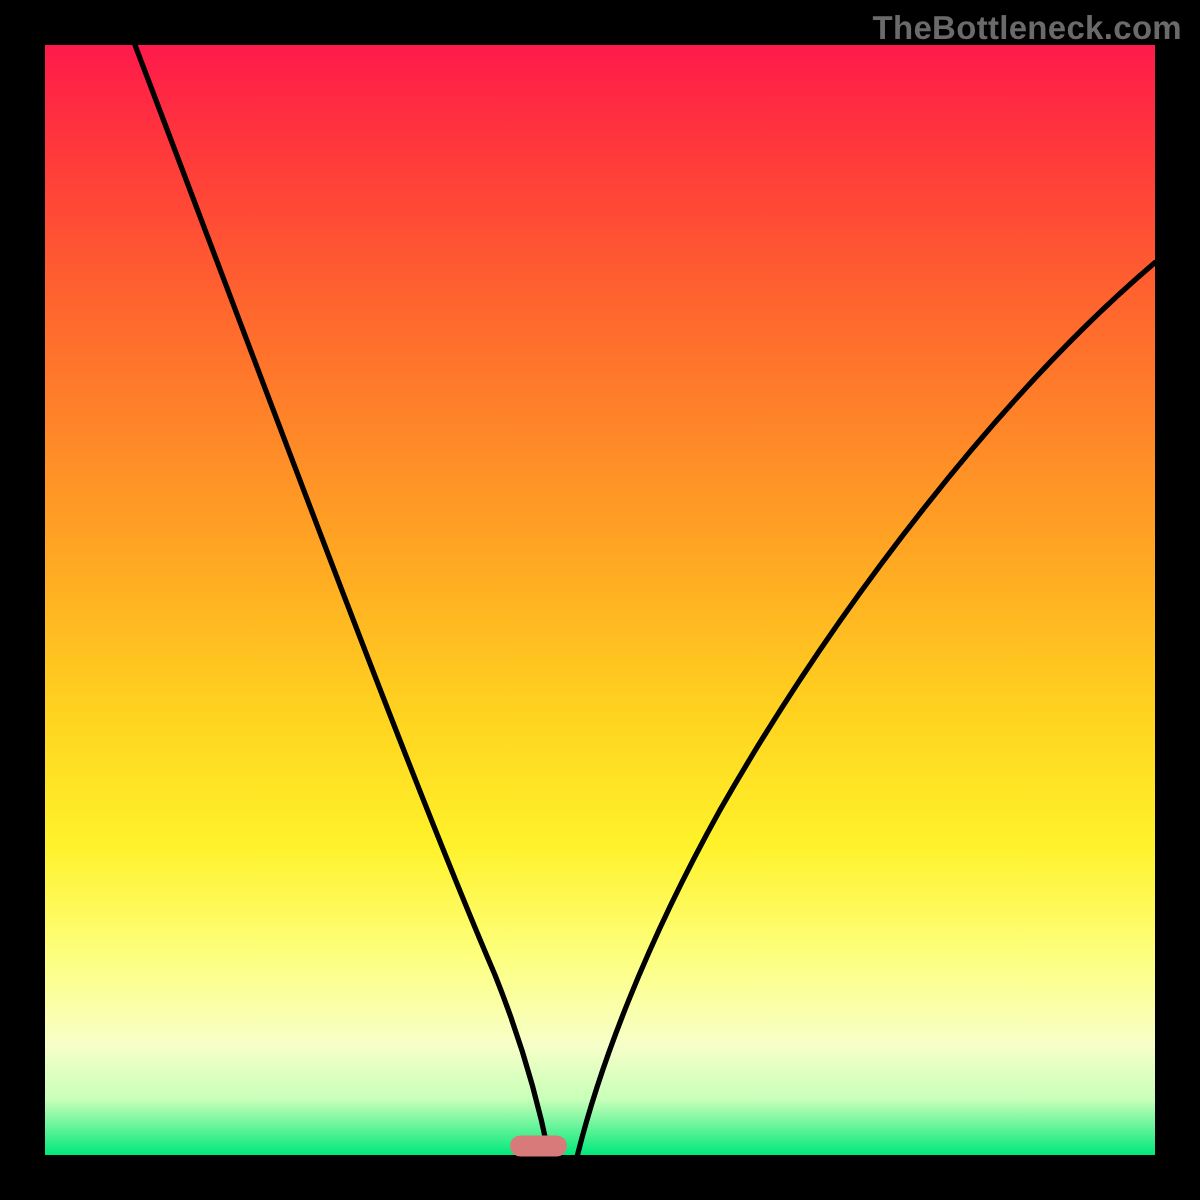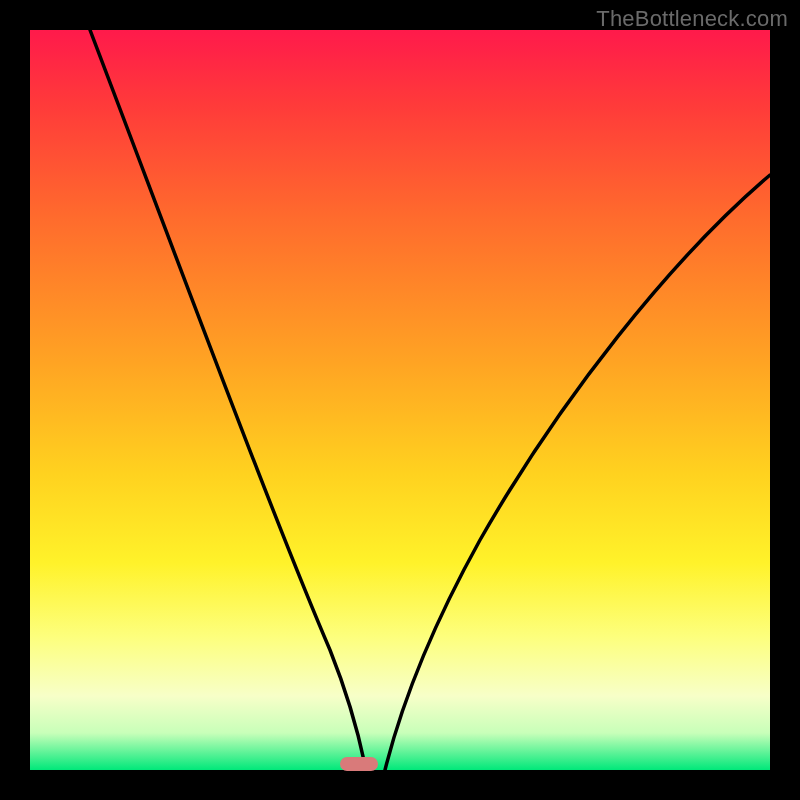--- a/index.html
+++ b/index.html
@@ -30,21 +30,21 @@
       #00e87a 100%
     );
   }
   .watermark {
     position: absolute;
     top: 6px;
     right: 12px;
     color: #6a6a6a;
     font-size: 22px;
     letter-spacing: 0.2px;
-    font-weight: 400;
+    font-weight: 700;
     user-select: none;
   }
   svg.curve {
     position: absolute;
     left: 0;
     top: 0;
     width: 740px;
     height: 740px;
   }
   .marker {

